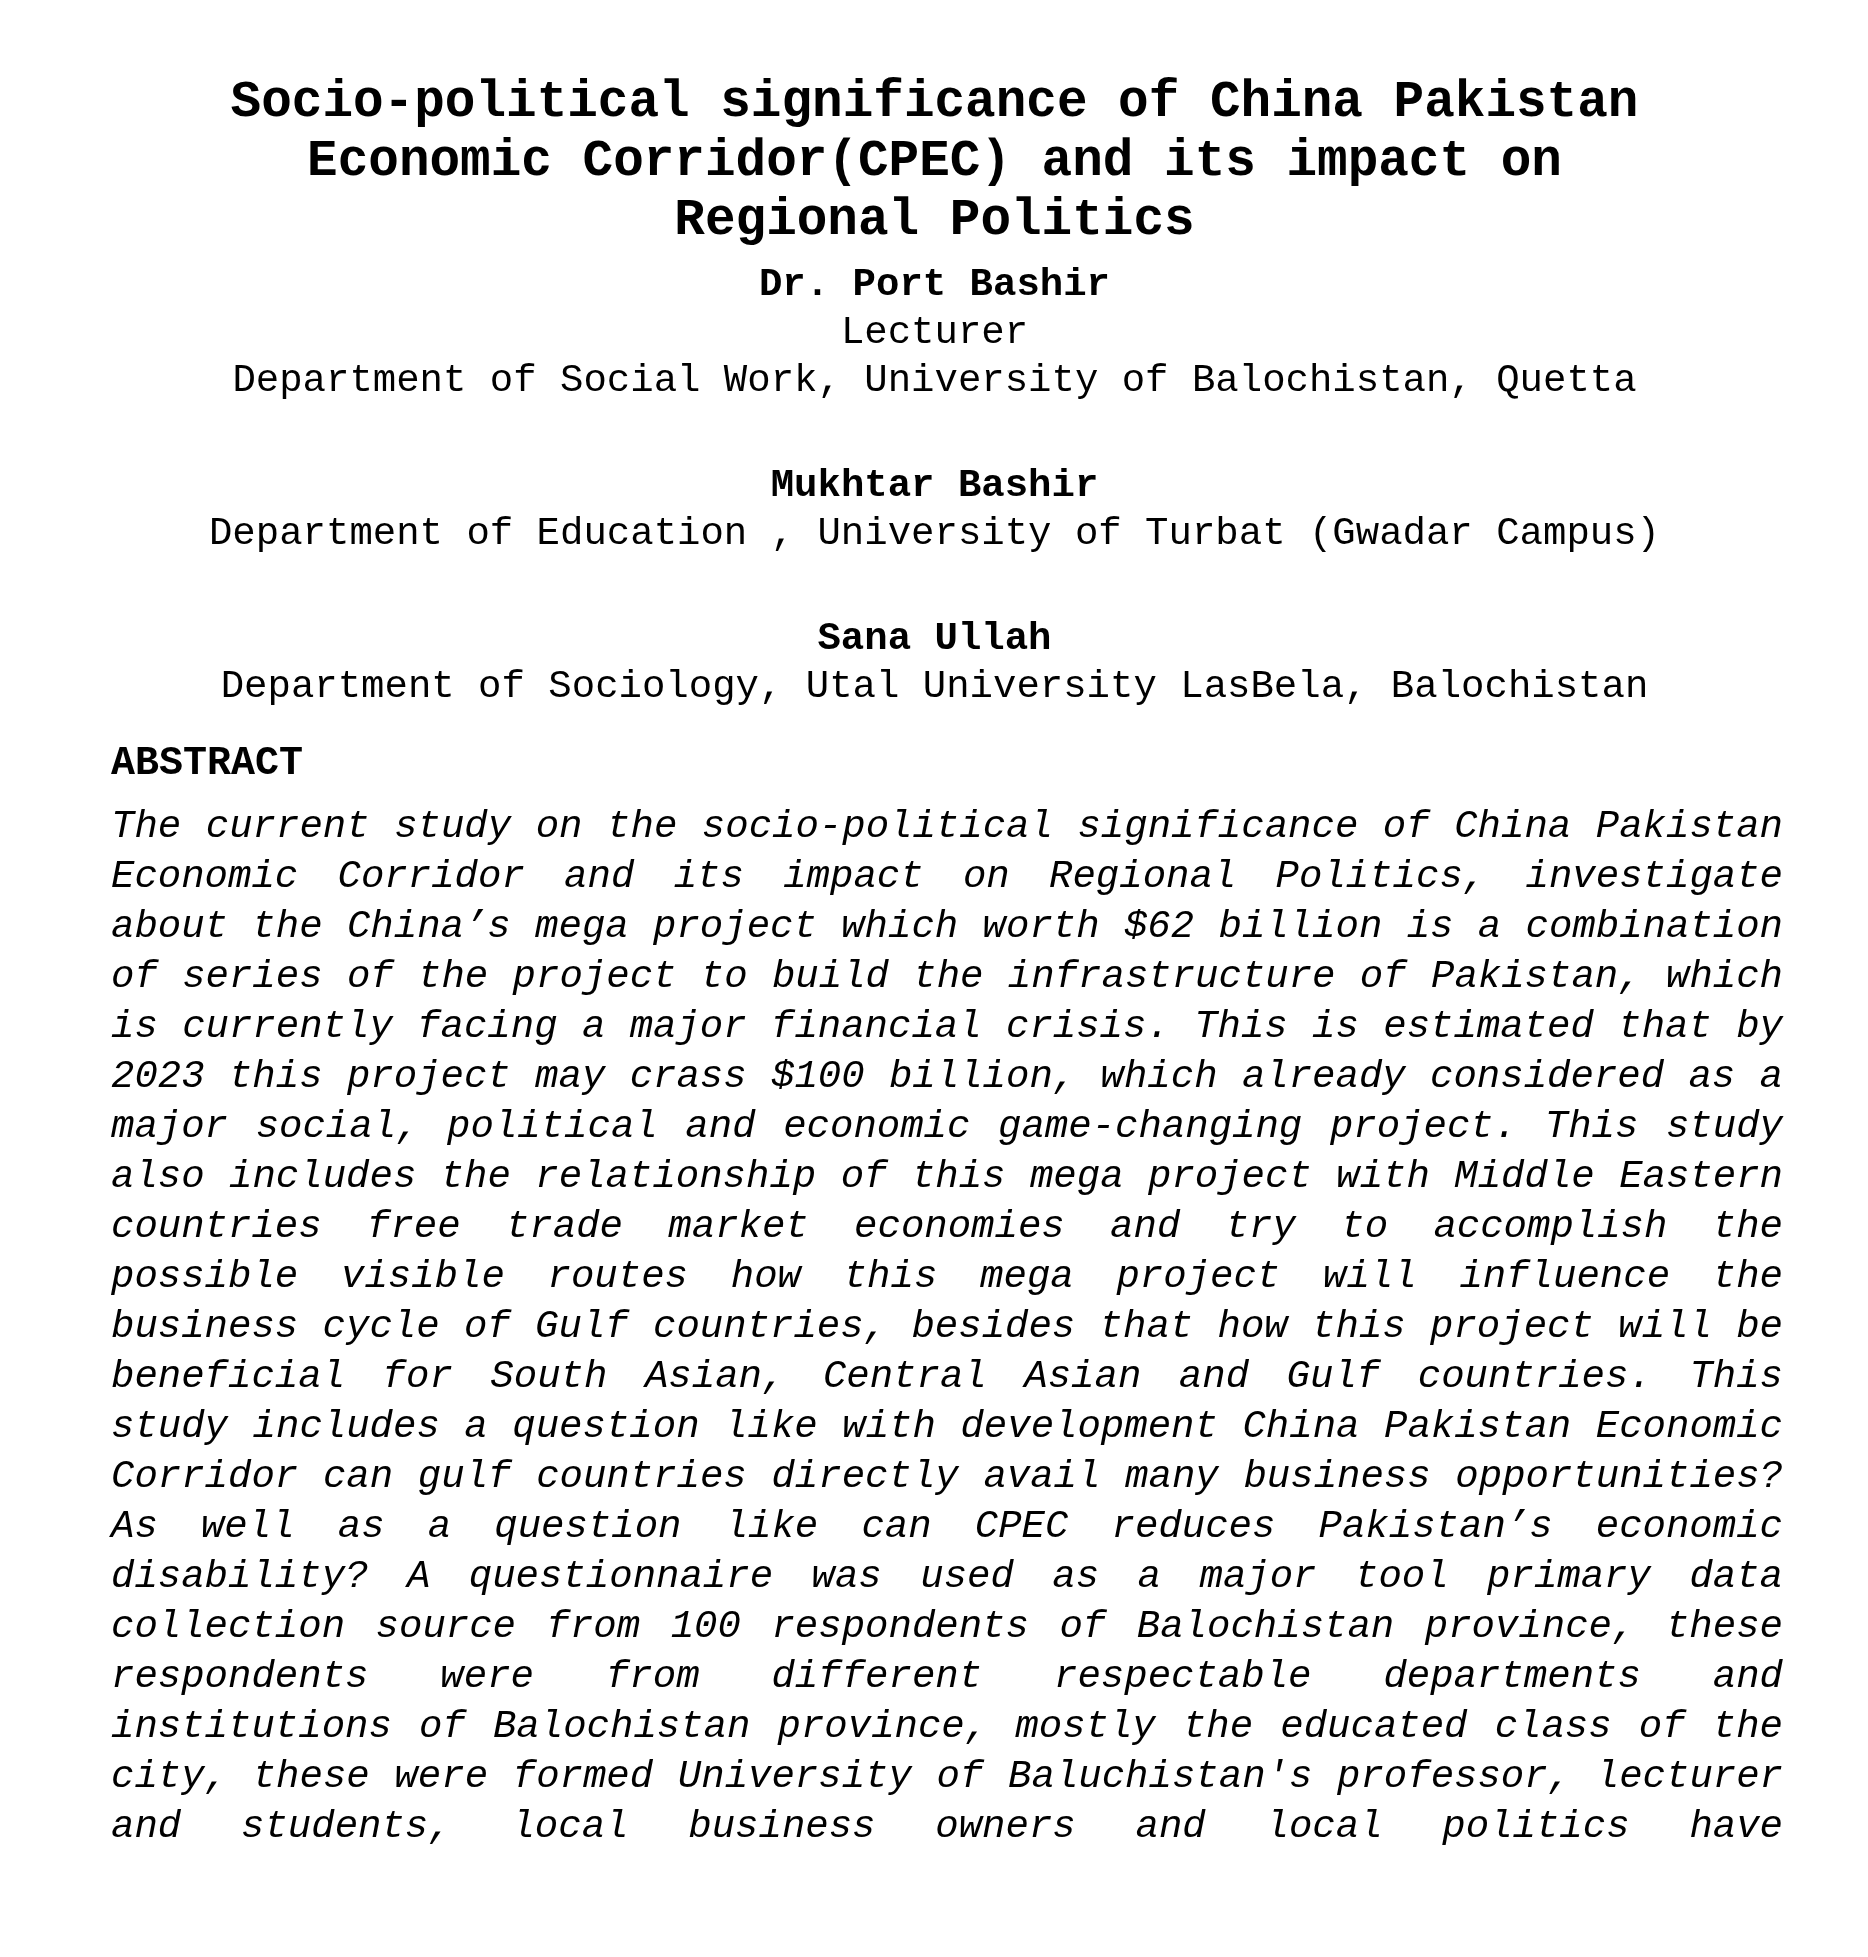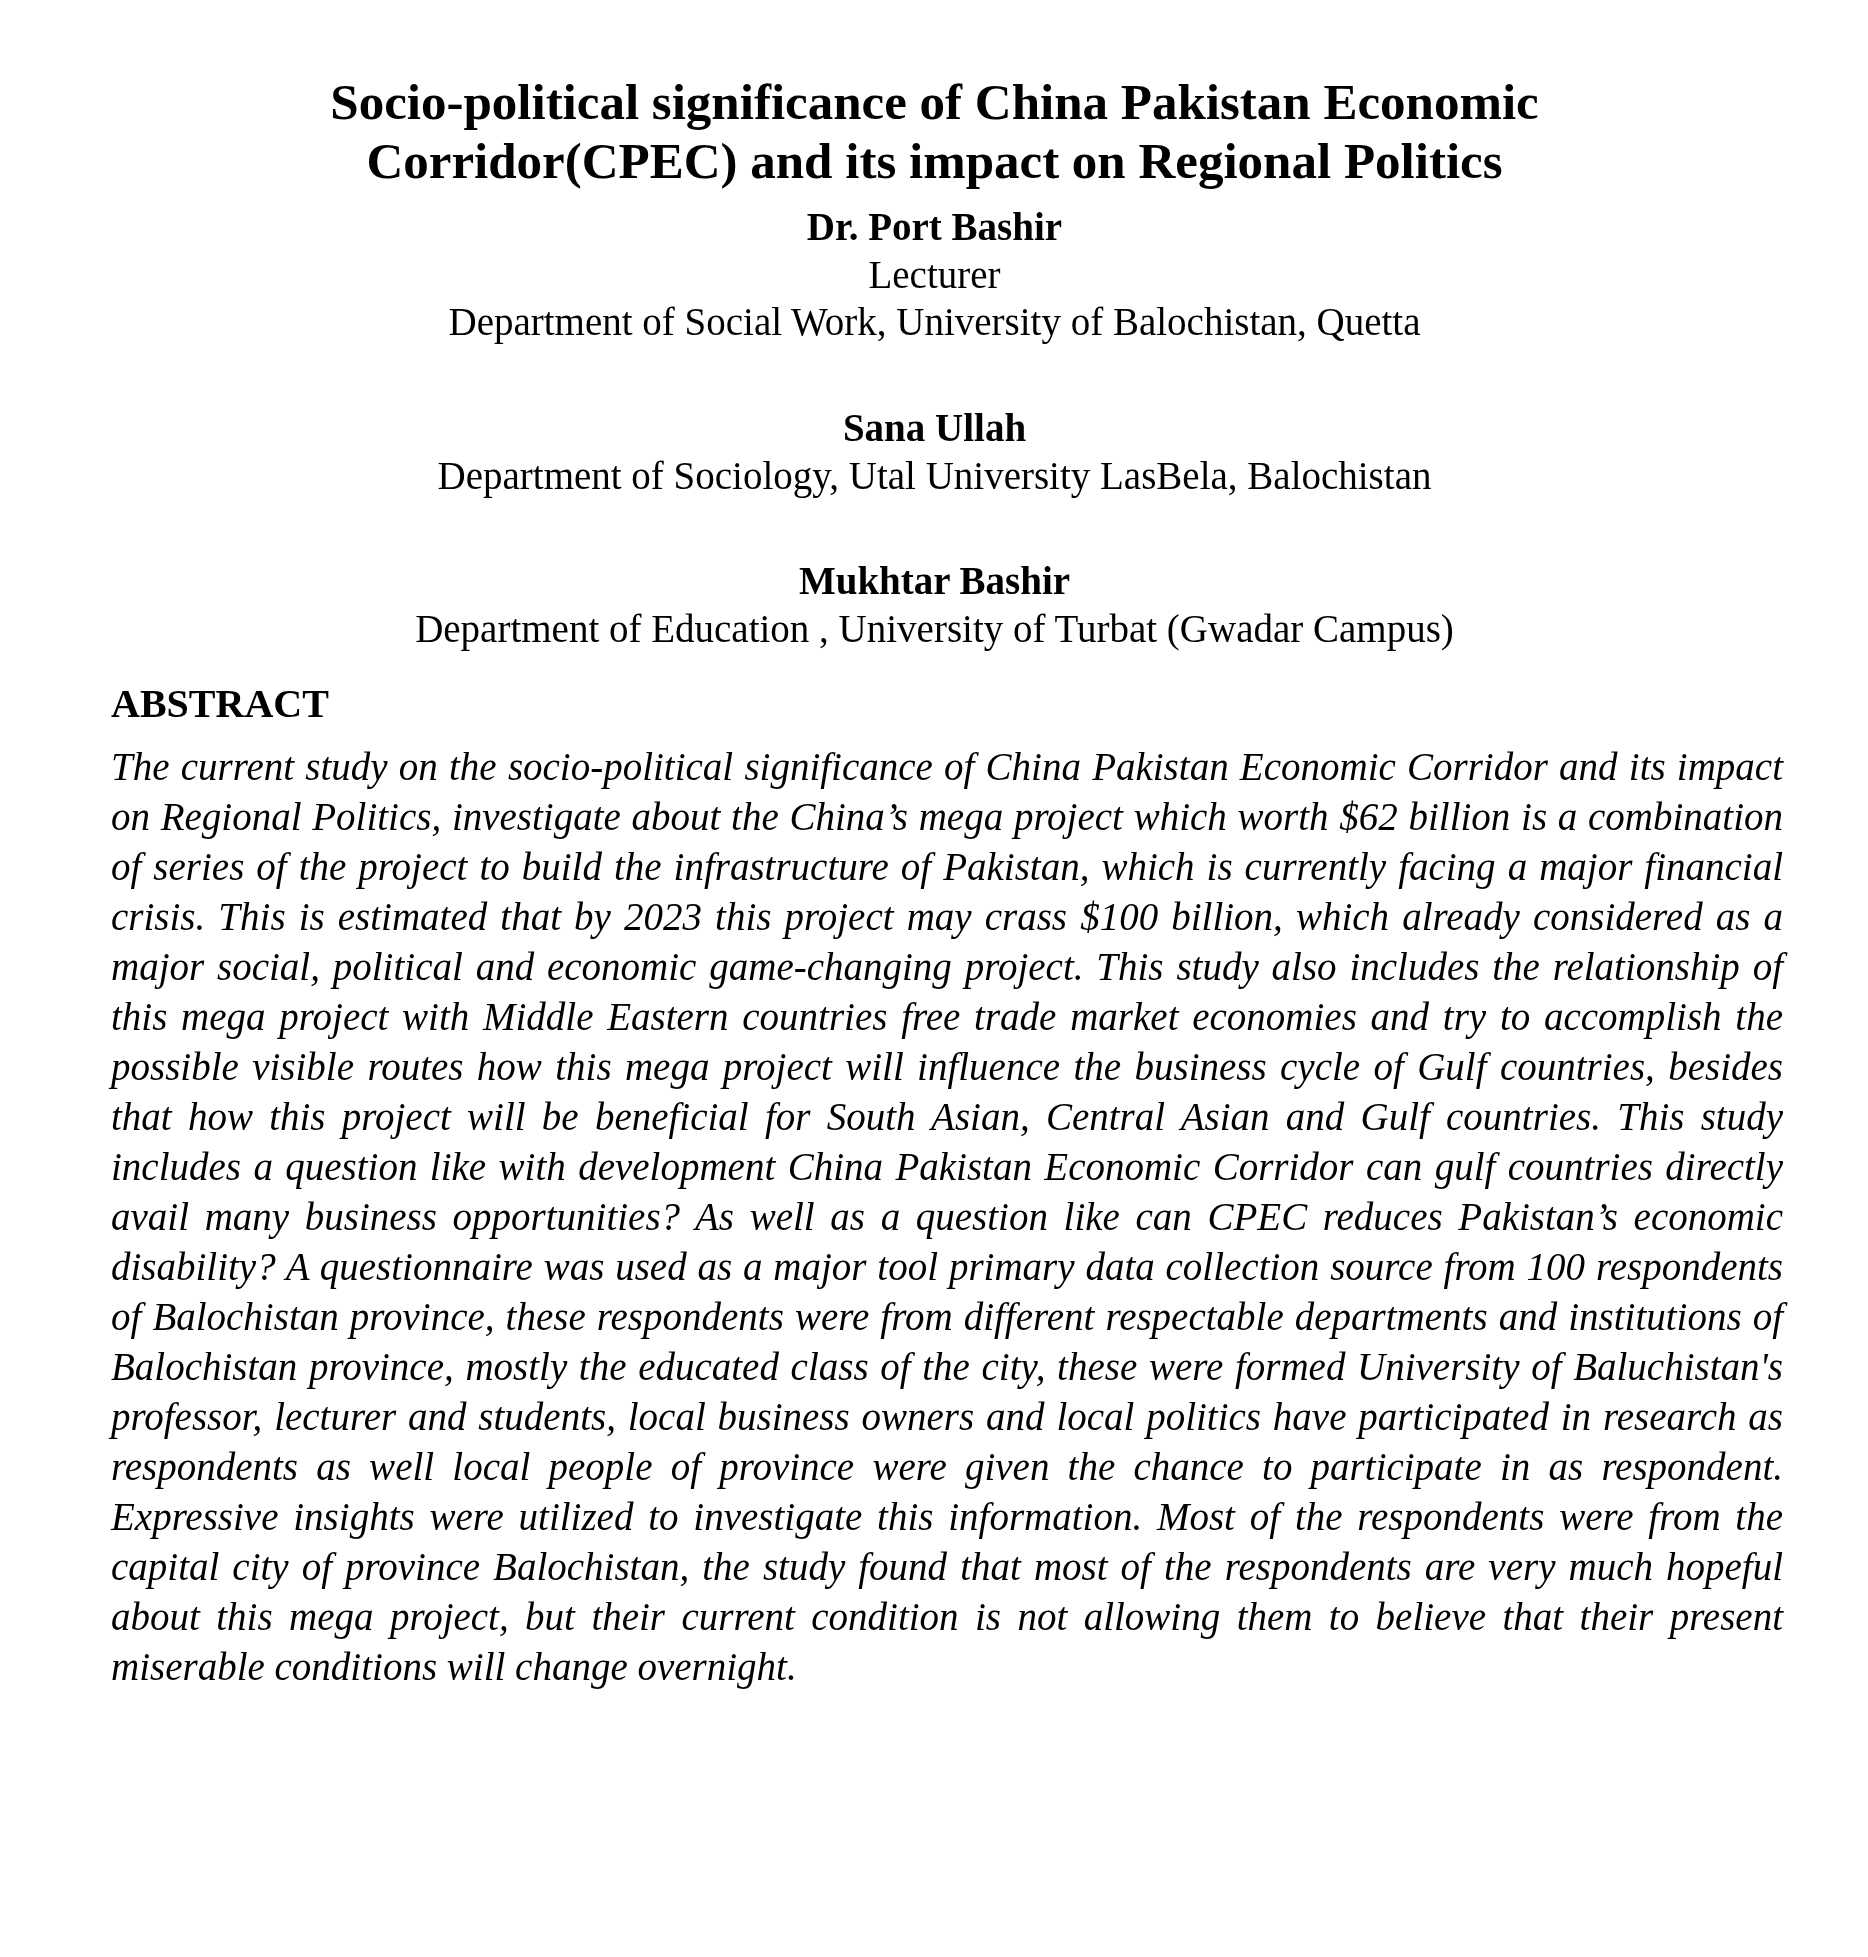--- a/index.html
+++ b/index.html
@@ -6,21 +6,21 @@
     margin: 0;
     padding: 0;
     background: #ffffff;
   }
   .page {
     position: relative;
     width: 1869px;
     height: 1849px;
     background: #ffffff;
     color: #000000;
-    font-family: Liberation Serif, serif;
+    font-family: Liberation Mono, monospace;
     overflow: hidden;
     box-sizing: border-box;
     padding-top: 73px;
   }
   .content {
     margin-left: 111px;
     margin-right: 86px;
   }
   .title {
     font-size: 51px;
@@ -85,27 +85,27 @@
 
   <h1 class="title">Socio-political significance of China Pakistan Economic Corridor(CPEC) and its impact on Regional Politics</h1>
 
   <div class="author-block first">
     <div class="author-name">Dr. Port Bashir</div>
     <div class="author-line">Lecturer</div>
     <div class="author-line">Department of Social Work, University of Balochistan, Quetta</div>
   </div>
 
   <div class="author-block spaced">
-    <div class="author-name">Sana Ullah</div>
-    <div class="author-line">Department of Sociology, Utal University LasBela, Balochistan</div>
+    <div class="author-name">Mukhtar Bashir</div>
+    <div class="author-line">Department of Education , University of Turbat (Gwadar Campus)</div>
   </div>
 
   <div class="author-block spaced">
-    <div class="author-name">Mukhtar Bashir</div>
-    <div class="author-line">Department of Education , University of Turbat (Gwadar Campus)</div>
+    <div class="author-name">Sana Ullah</div>
+    <div class="author-line">Department of Sociology, Utal University LasBela, Balochistan</div>
   </div>
 
   <div class="content">
     <h2 class="abstract-heading">ABSTRACT</h2>
 
     <p class="abstract-body">The current study on the socio-political significance of China Pakistan Economic Corridor and its impact on Regional Politics, investigate about the China’s mega project which worth $62 billion is a combination of series of the project to build the infrastructure of Pakistan, which is currently facing a major financial crisis. This is estimated that by 2023 this project may crass $100 billion, which already considered as a major social, political and economic game-changing project. This study also includes the relationship of this mega project with Middle Eastern countries free trade market economies and try to accomplish the possible visible routes how this mega project will influence the business cycle of Gulf countries, besides that how this project will be beneficial for South Asian, Central Asian and Gulf countries. This study includes a question like with development China Pakistan Economic Corridor can gulf countries directly avail many business opportunities? As well as a question like can CPEC reduces Pakistan’s economic disability? A questionnaire was used as a major tool primary data collection source from 100 respondents of Balochistan province, these respondents were from different respectable departments and institutions of Balochistan province, mostly the educated class of the city, these were formed University of Baluchistan's professor, lecturer and students, local business owners and local politics have participated in research as respondents as well local people of province were given the chance to participate in as respondent. Expressive insights were utilized to investigate this information. Most of the respondents were from the capital city of province Balochistan, the study found that most of the respondents are very much hopeful about this mega project, but their current condition is not allowing them to believe that their present miserable conditions will change overnight.</p>
 
   </div>
 
   <div class="stray-mark"></div>

